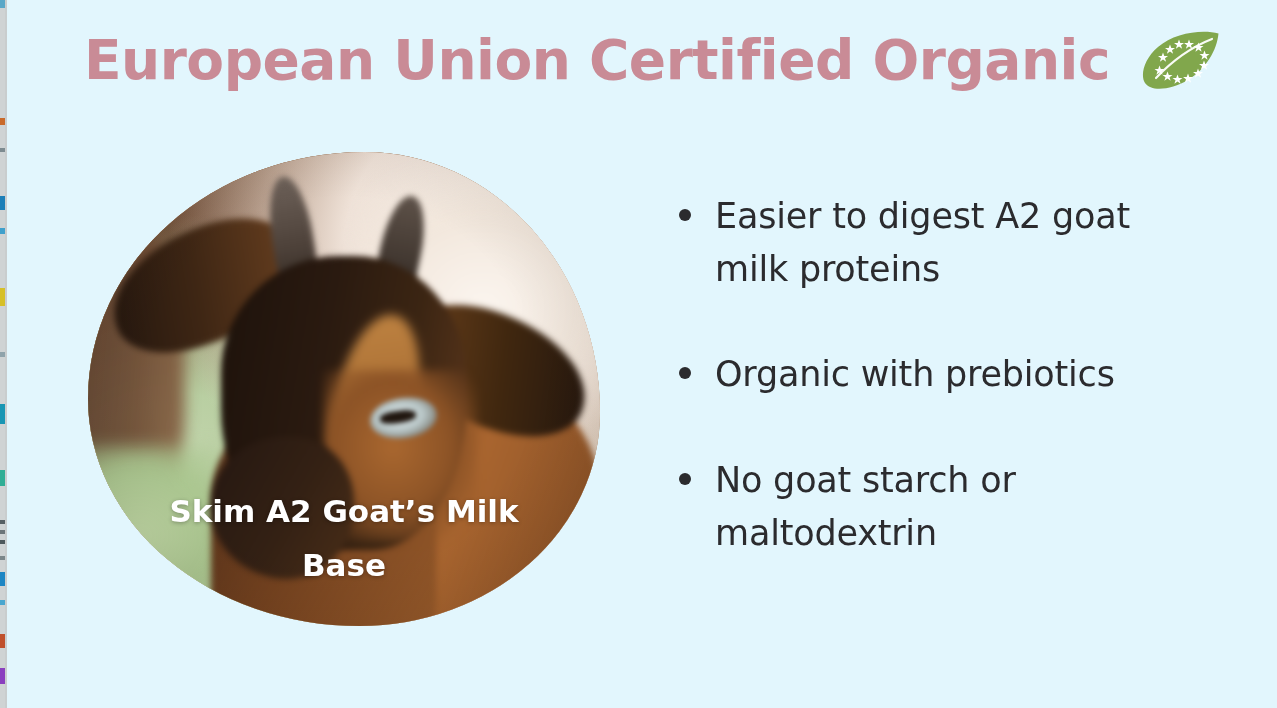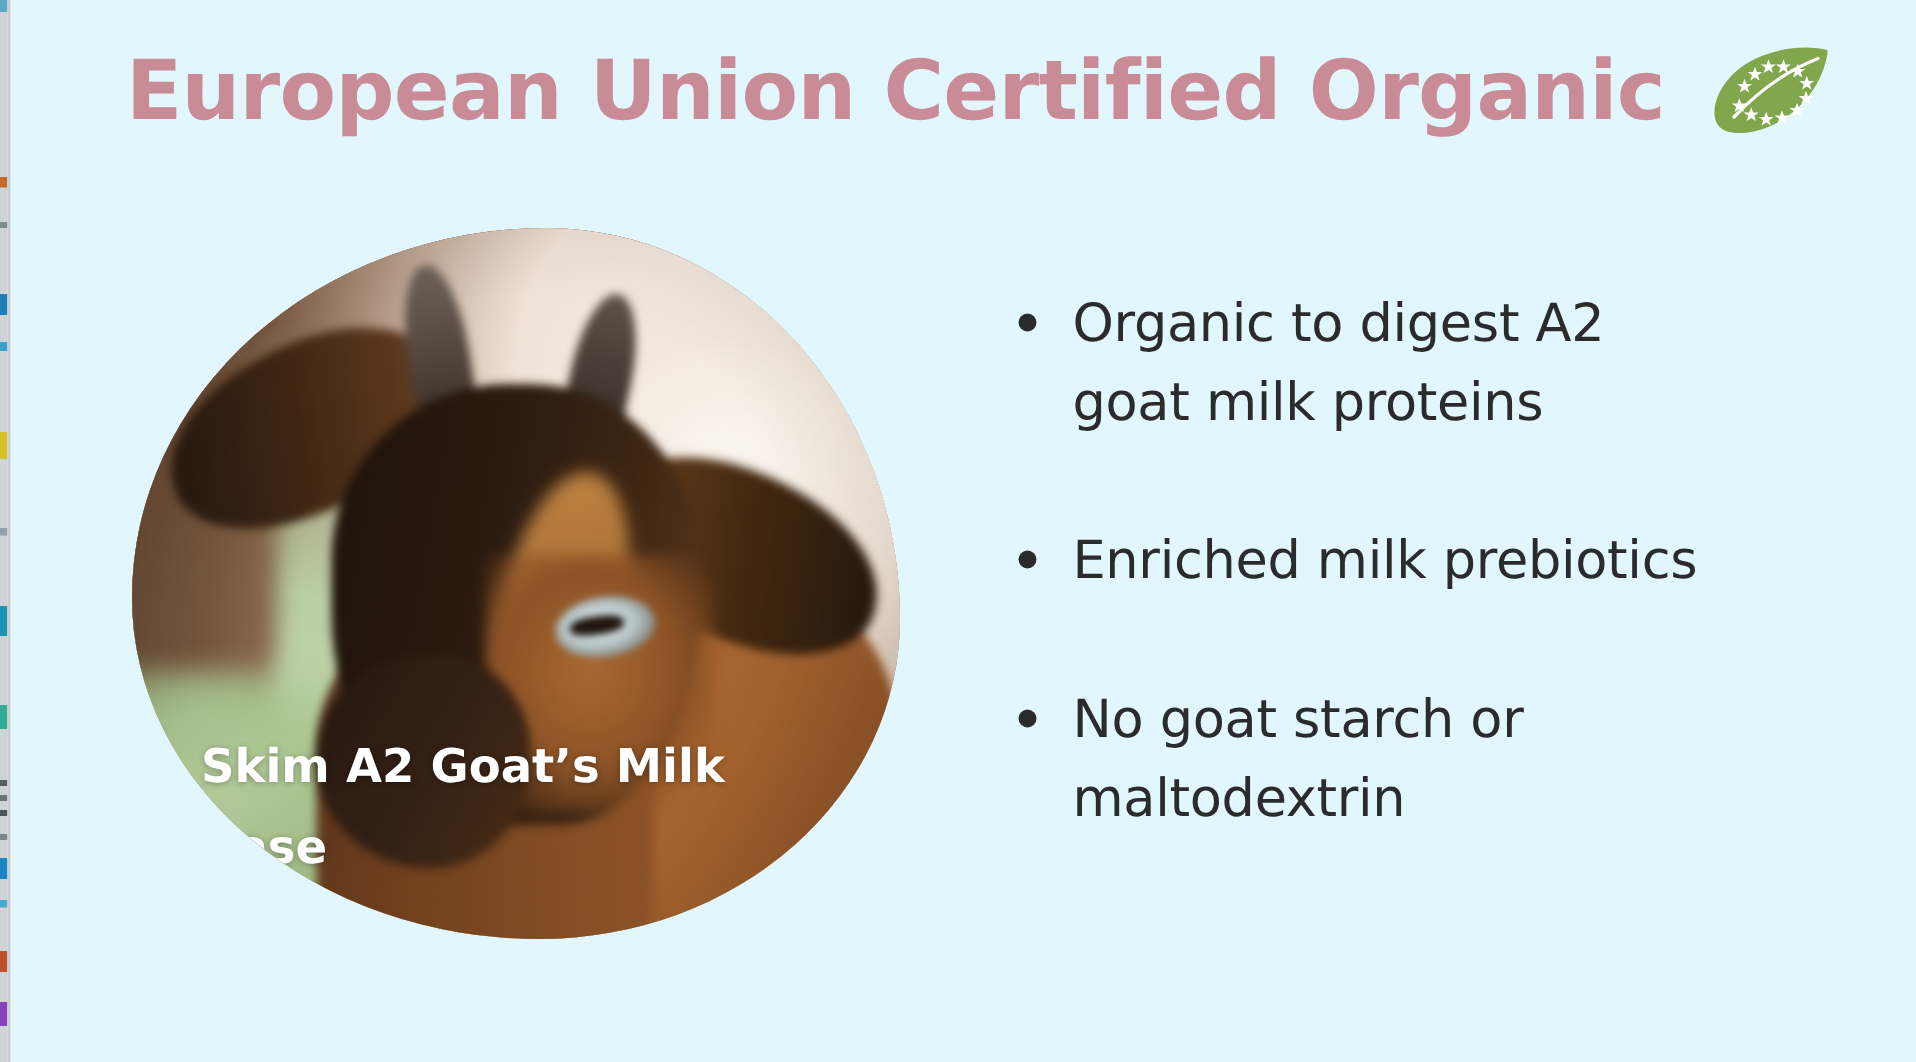--- a/index.html
+++ b/index.html
@@ -236,21 +236,21 @@
     background: radial-gradient(ellipse at 50% 48%, rgba(0,0,0,0) 52%, rgba(20,10,4,0.16) 100%);
   }
 
   
   #photo-caption {
     position: absolute;
     left: 0;
     right: 0;
     bottom: 34px;
     padding: 0 46px;
-    text-align: left;
+    text-align: center;
     font-family: "DejaVu Sans", sans-serif;
     font-size: 31px;
     font-weight: 700;
     line-height: 1.72;
     color: #ffffff;
     text-shadow: 0 1px 4px rgba(0,0,0,0.30);
     z-index: 5;
   }
 
   
@@ -356,26 +356,26 @@
     </div>
     <div class="ph-layer" id="ph-vignette"></div>
 
     <div id="photo-caption">Skim A2 Goat’s Milk Base</div>
   </div>
 
   <div id="bullet-list">
 
     <div class="bullet-item">
       <span class="bullet-dot"></span>
-      <span class="bullet-text">Organic to digest A2 goat milk proteins</span>
+      <span class="bullet-text">Easier to digest A2 goat milk proteins</span>
     </div>
 
     <div class="bullet-item">
       <span class="bullet-dot"></span>
-      <span class="bullet-text">Enriched milk prebiotics</span>
+      <span class="bullet-text">Organic with prebiotics</span>
     </div>
 
     <div class="bullet-item">
       <span class="bullet-dot"></span>
       <span class="bullet-text">No goat starch or maltodextrin</span>
     </div>
 
   </div>
 
 </div>

